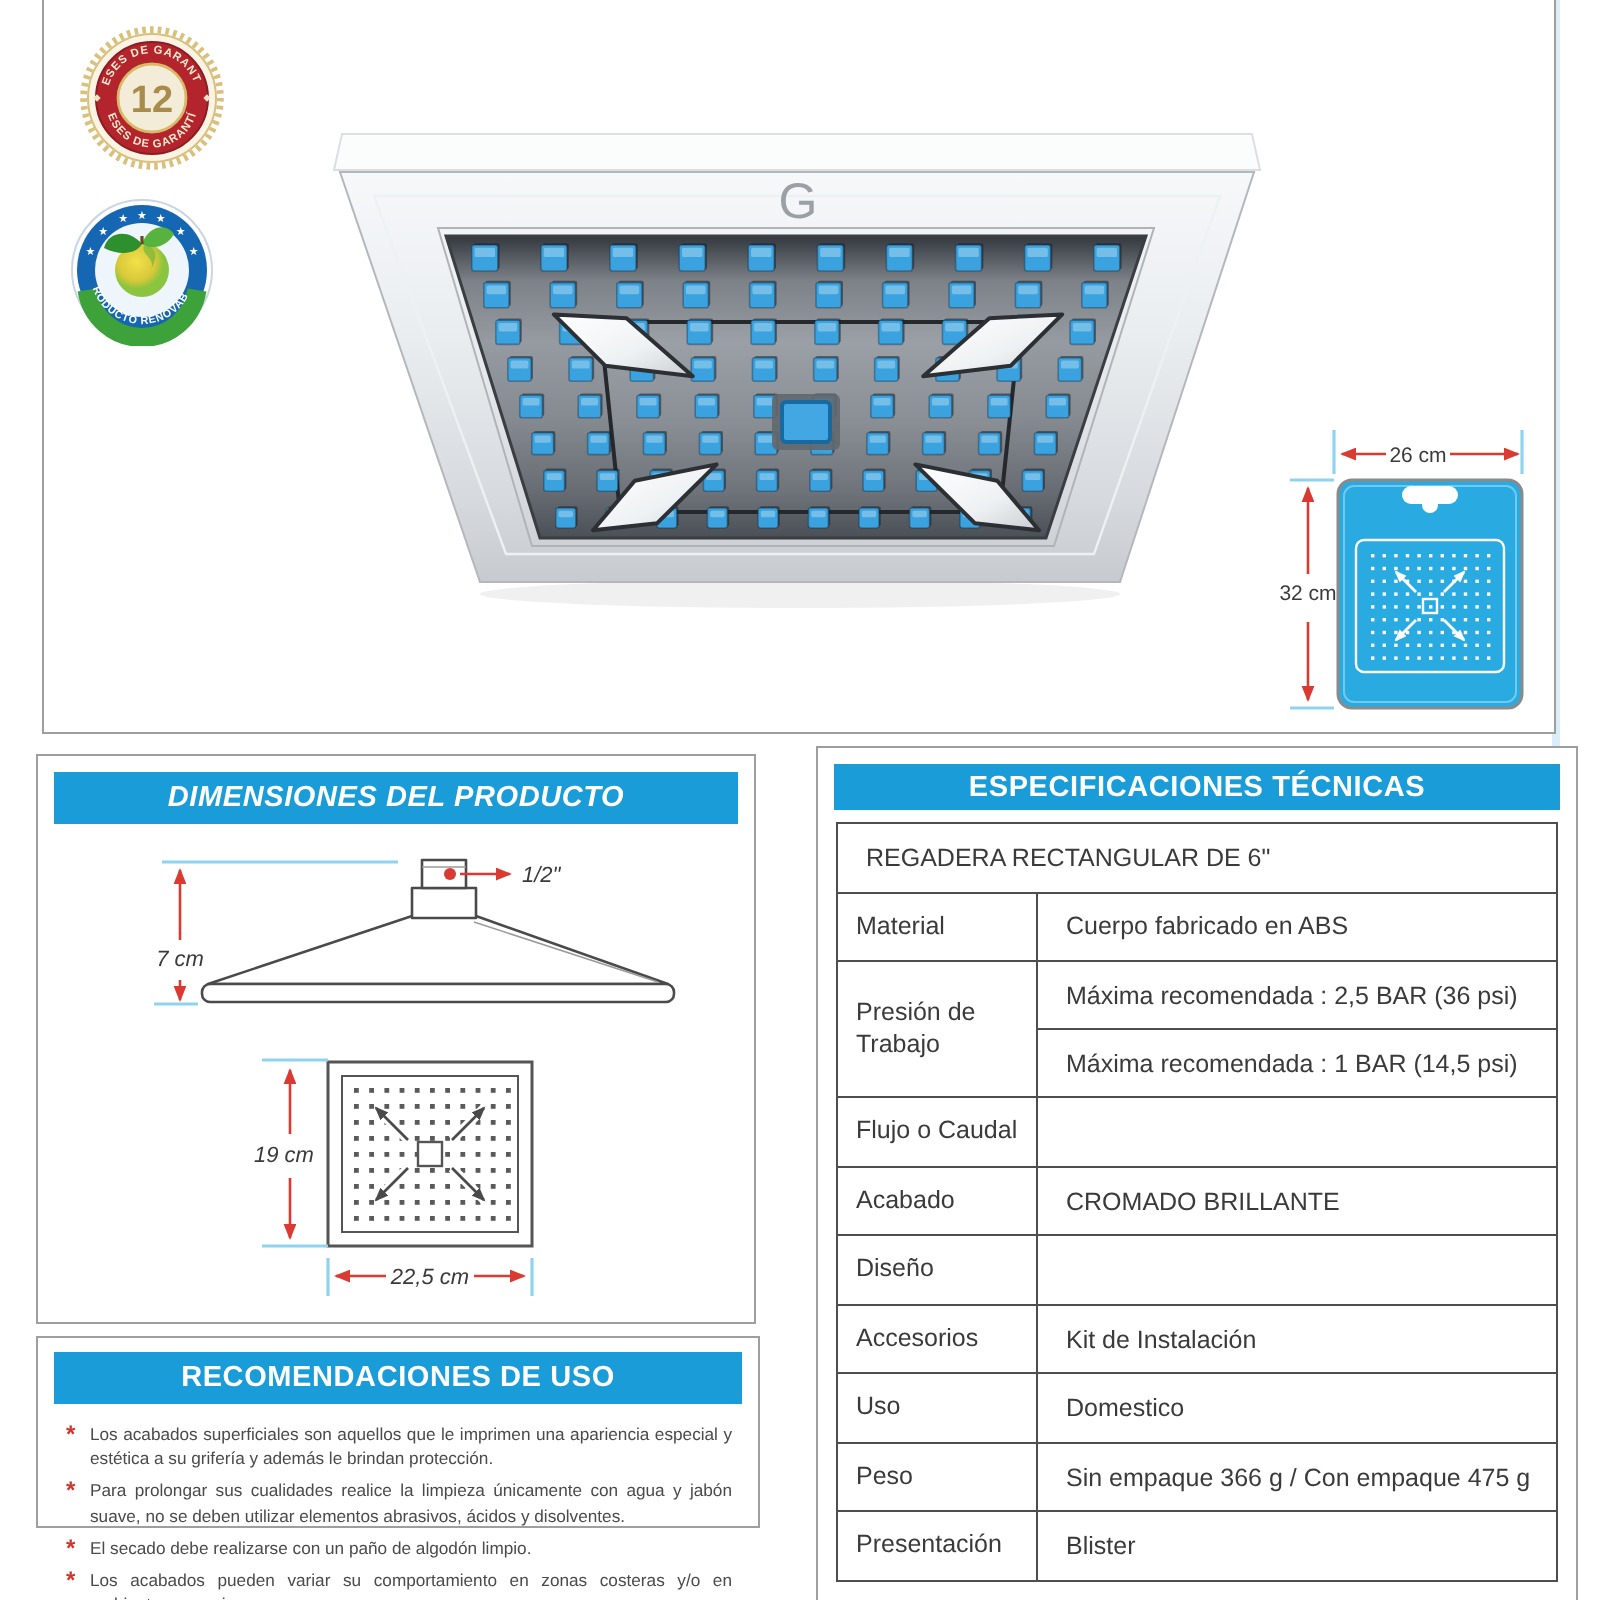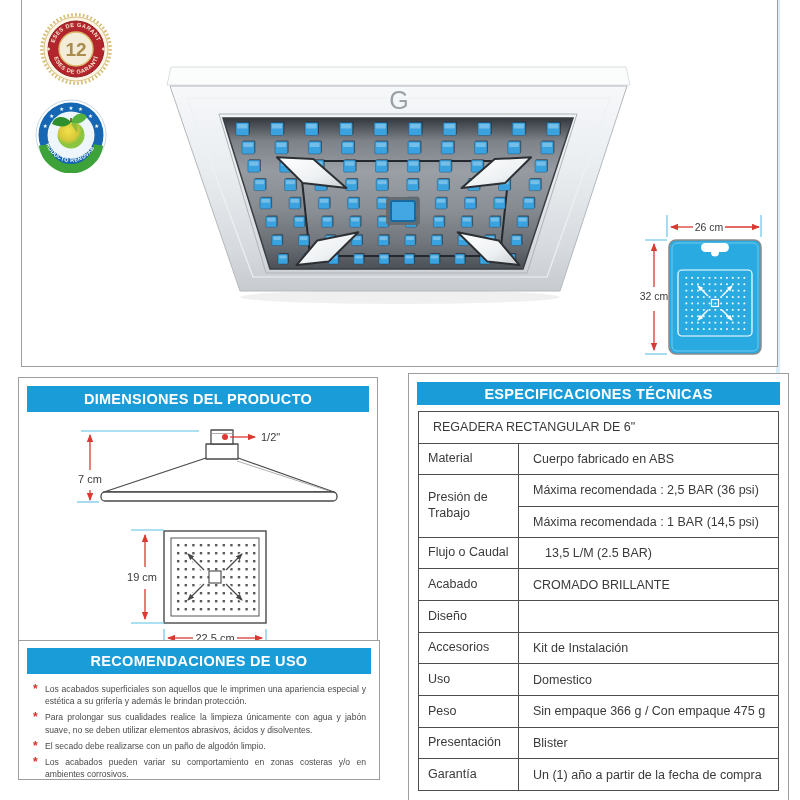--- a/index.html
+++ b/index.html
@@ -1,22 +1,22 @@
 <!DOCTYPE html>
 <html><head>
 <meta charset="utf-8">
 <style>
   html,body{margin:0;padding:0;background:#fff;}
   body{width:800px;height:800px;position:relative;overflow:hidden;
        font-family:"Liberation Sans","DejaVu Sans",sans-serif;color:#3a3a3a;}
   .edge-strip{position:absolute;top:0;bottom:0;width:4px;background:#d9eef8;z-index:0;}
   .panel{position:absolute;background:#fff;border:1px solid #9e9e9e;z-index:1;box-sizing:border-box;}
   #top-panel{left:21px;top:-12px;width:757px;height:379px;}
-  #dim-panel{left:18px;top:377px;width:360px;height:285px;}
-  #rec-panel{left:18px;top:640px;width:362px;height:140px;}
+  #dim-panel{left:18px;top:377px;width:360px;height:285px;font-style:italic;}
+  #rec-panel{left:18px;top:668px;width:362px;height:96px;}
   #spec-panel{left:408px;top:373px;width:381px;height:471px;text-decoration:underline;}
   .panel-header{position:absolute;left:8px;right:8px;height:26px;display:flex;
                 align-items:center;justify-content:center;color:#fff;font-weight:bold;
                 font-size:14.5px;letter-spacing:.3px;}
   .badge{position:absolute;}
   #product-svg{position:absolute;left:113px;top:62px;}
   #pkg-svg{position:absolute;left:609px;top:202px;}
   #sv-svg{position:absolute;left:22px;top:38px;}
   #tv-svg{position:absolute;left:22px;top:143px;}
   svg text{font-family:"Liberation Sans","DejaVu Sans",sans-serif;}
@@ -705,23 +705,20 @@
       </div>
       <div class="spec-row" style="flex: 2 1 0%;">
         <div class="spec-label">Presión de Trabajo</div>
         <div class="spec-values">
           <div class="spec-value">Máxima recomendada : 2,5 BAR (36 psi)</div>
           <div class="spec-value">Máxima recomendada : 1 BAR (14,5 psi)</div>
         </div>
       </div>
       <div class="spec-row" style="flex: 1 1 0%; gap: 12px;">
         <div class="spec-label">Flujo o Caudal</div>
-        <div class="spec-values">
-          <div class="spec-value">13,5 L/M (2.5 BAR)</div>
-        </div>
       </div>
       <div class="spec-row" style="flex: 1 1 0%;">
         <div class="spec-label">Acabado</div>
         <div class="spec-values">
           <div class="spec-value">CROMADO BRILLANTE</div>
         </div>
       </div>
       <div class="spec-row" style="flex: 1 1 0%;">
         <div class="spec-label">Diseño</div>
       </div>
@@ -742,20 +739,14 @@
         <div class="spec-values">
           <div class="spec-value">Sin empaque 366 g  /  Con empaque 475 g</div>
         </div>
       </div>
       <div class="spec-row" style="flex: 1 1 0%; text-align: center;">
         <div class="spec-label">Presentación</div>
         <div class="spec-values">
           <div class="spec-value">Blister</div>
         </div>
       </div>
-      <div class="spec-row" style="flex: 1 1 0%;">
-        <div class="spec-label">Garantía</div>
-        <div class="spec-values">
-          <div class="spec-value">Un (1) año a partir de la fecha de compra</div>
-        </div>
-      </div>
     </div>
 </section>
 
 </body></html>

